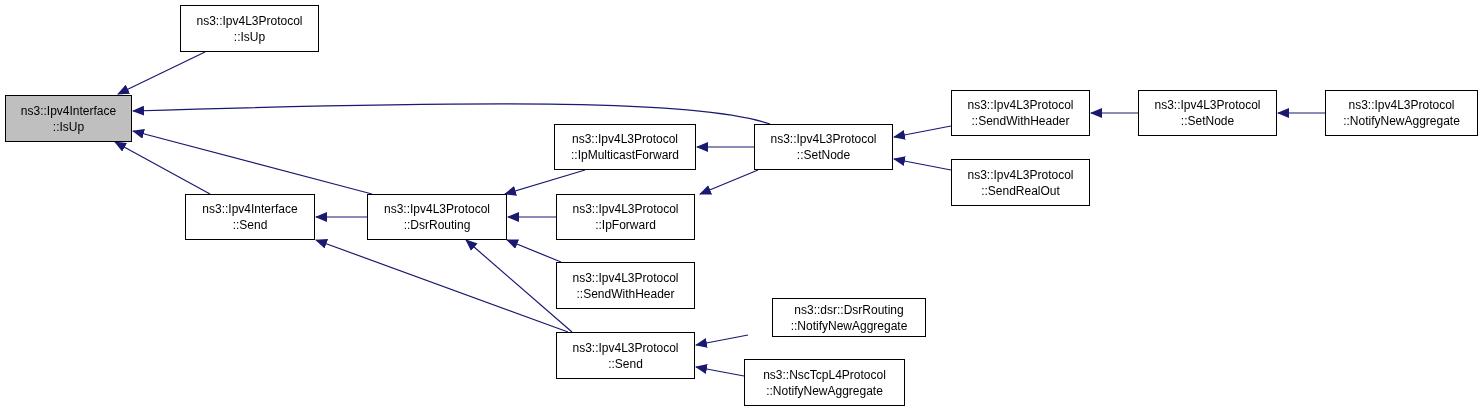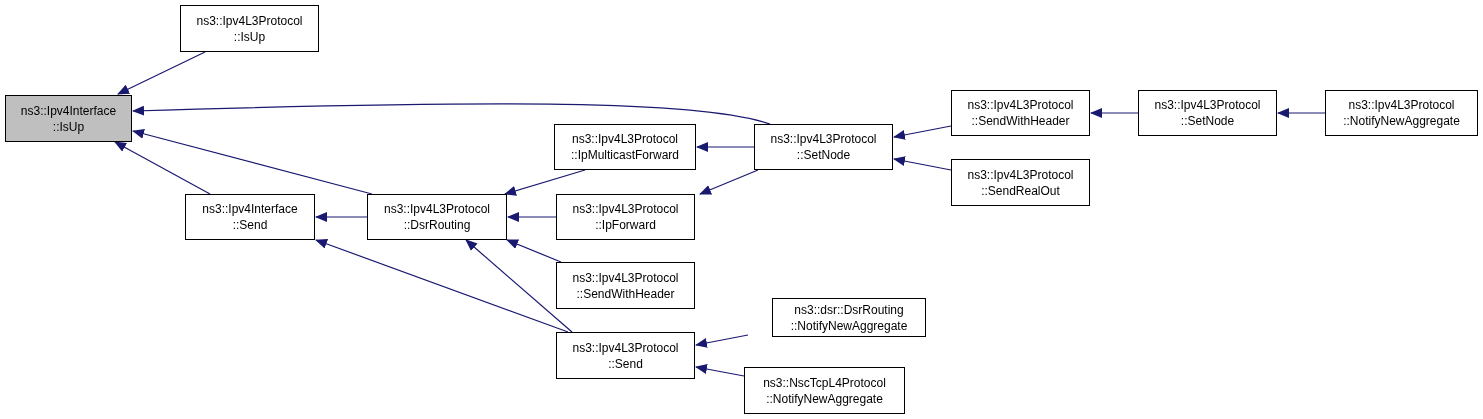--- a/index.html
+++ b/index.html
@@ -91,16 +91,16 @@
   <span>::SetNode</span>
 </div>
 <div class="node" style="left:1325px;top:90px;width:153px;height:46px;">
   <span>ns3::Ipv4L3Protocol</span>
   <span>::NotifyNewAggregate</span>
 </div>
 <div class="node" style="left:748px;top:298px;width:154px;height:39px;margin-left:24px;">
   <span>ns3::dsr::DsrRouting</span>
   <span>::NotifyNewAggregate</span>
 </div>
-<div class="node" style="left:744px;top:367px;width:161px;height:47px;">
+<div class="node" style="left:744px;top:359px;width:161px;height:47px;">
   <span>ns3::NscTcpL4Protocol</span>
   <span>::NotifyNewAggregate</span>
 </div>
 
 </body></html>

